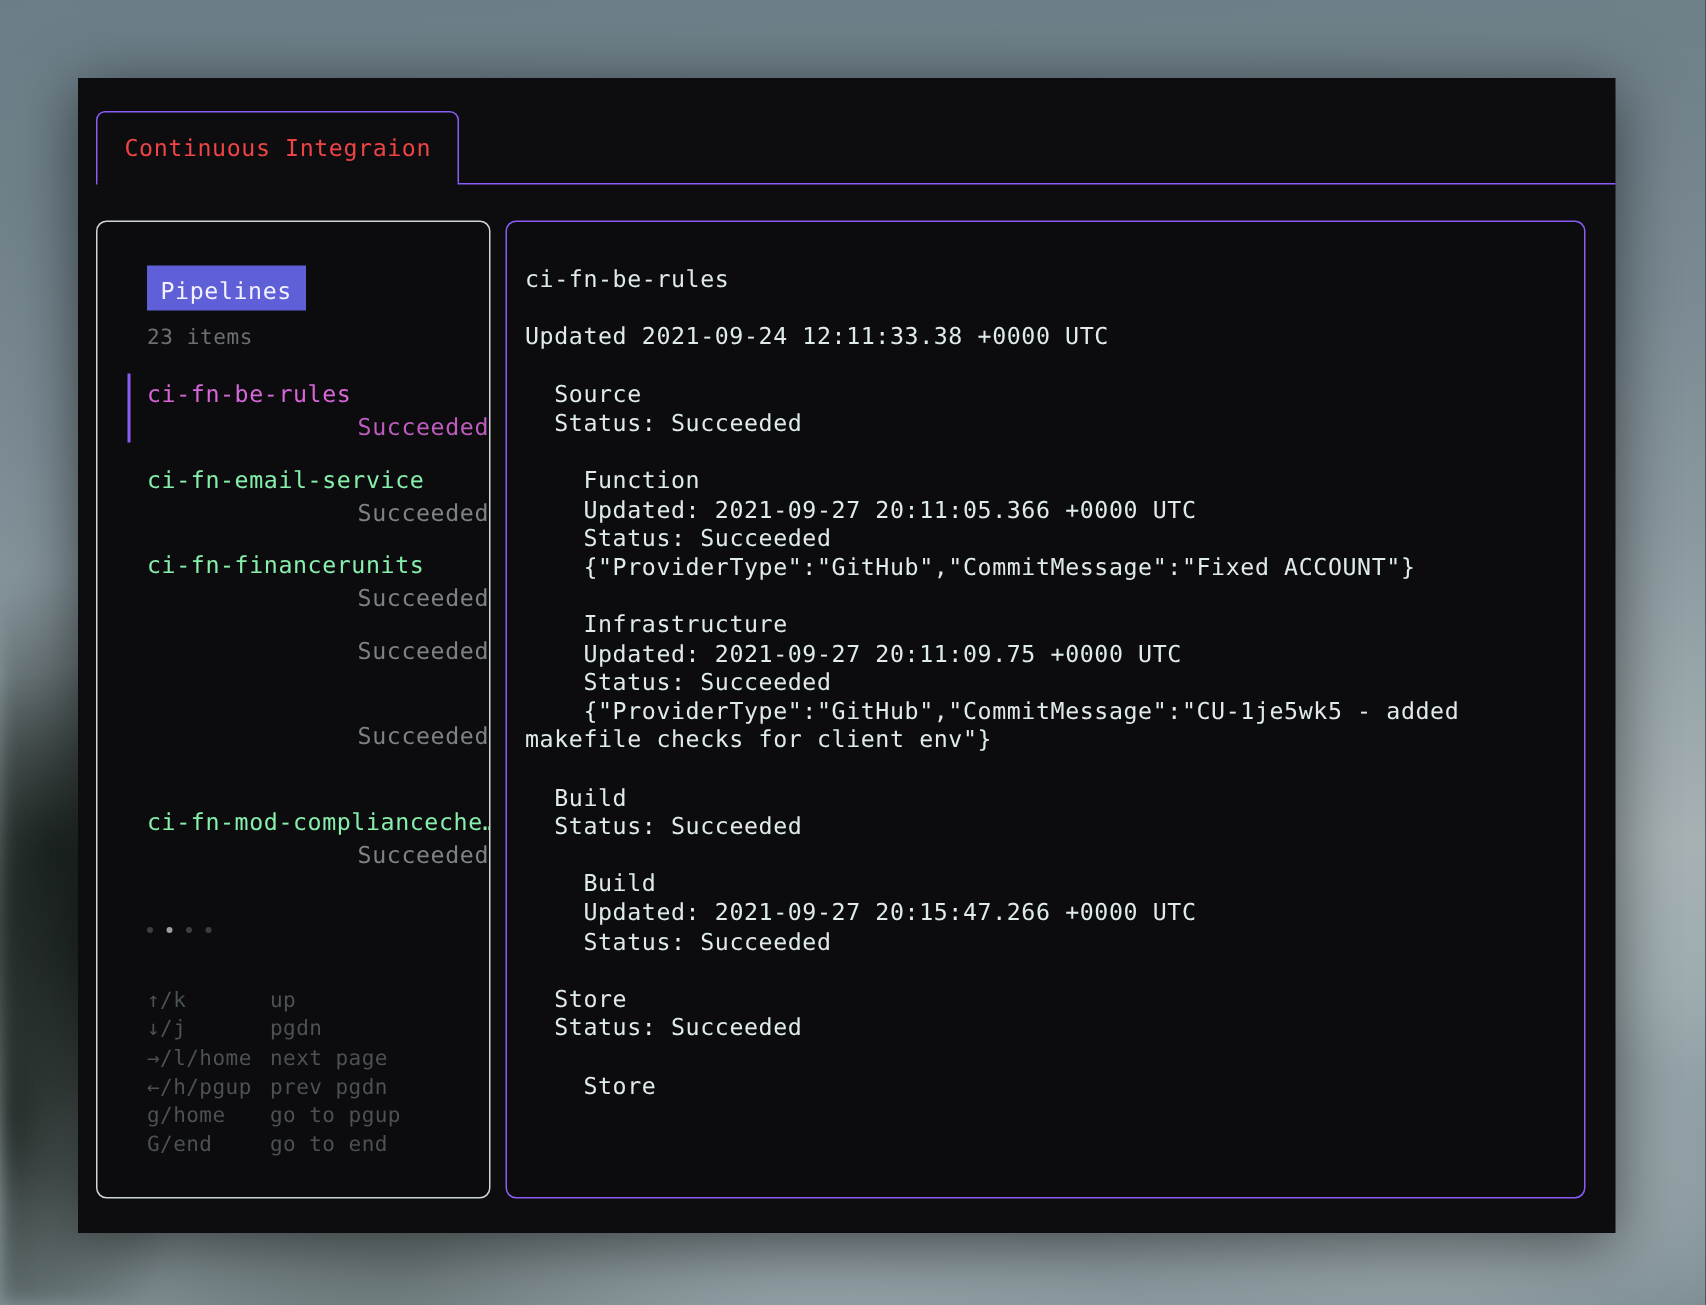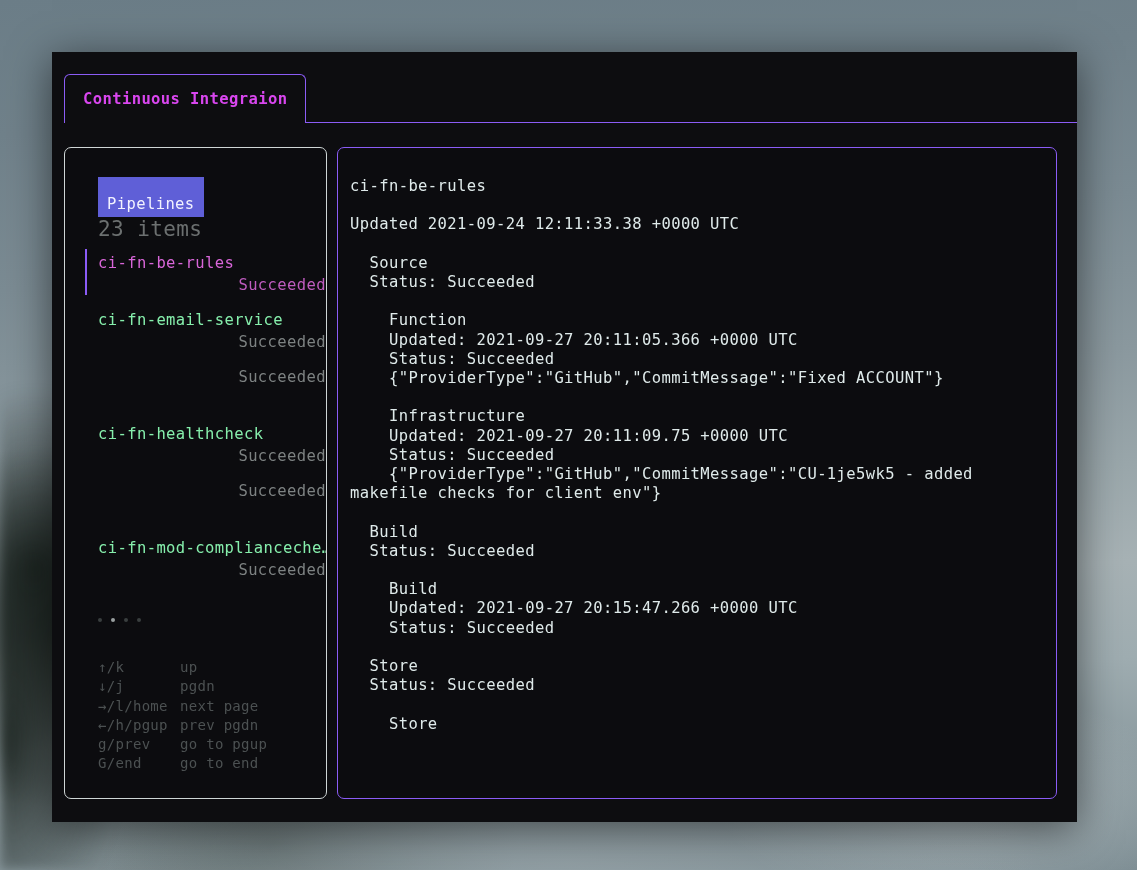--- a/index.html
+++ b/index.html
@@ -88,22 +88,21 @@
     align-items: center;
     justify-content: center;
     padding: 0 18px;
     font-size: 15.5px;
     letter-spacing: 0.4px;
     white-space: nowrap;
     z-index: 3;
   }
   #tab-continuous-integration {
     left: 12px;
-    color: #d946ef;
-    font-weight: bold;
+    color: #ef4444;
   }
   
   #tab-continuous-integration::after {
     content: "";
     position: absolute;
     left: 0; right: 0;
     bottom: -2px;
     height: 3px;
     background: #0d0d10;
   }
@@ -146,31 +145,31 @@
   }
 
   
   #pipelines-badge {
     position: absolute;
     left: 33px;
     top: 29px;
     background: #5f5fd7;
     color: #f2f2ff;
     font-size: 15.5px;
-    padding: 18px 9px 4px 9px;
+    padding: 8px 9px 4px 9px;
     letter-spacing: 0.4px;
     white-space: nowrap;
   }
 
   #item-count {
     position: absolute;
     left: 33px;
     top: 69px;
     color: #6c7070;
-    font-size: 21px;
+    font-size: 14px;
     letter-spacing: 0.4px;
   }
 
   #pipeline-list {
     position: absolute;
     left: 0;
     top: 104px;
     width: 100%;
     list-style: none;
   }
@@ -274,24 +273,24 @@
       <ul id="pipeline-list">
           <li class="pipeline-item selected">
             <span class="p-name">ci-fn-be-rules</span>
             <span class="p-status">Succeeded</span>
           </li>
           <li class="pipeline-item">
             <span class="p-name">ci-fn-email-service</span>
             <span class="p-status">Succeeded</span>
           </li>
           <li class="pipeline-item">
-            <span class="p-status">Succeeded</span>
-          </li>
-          <li class="pipeline-item">
-            <span class="p-name">ci-fn-healthcheck</span>
+            <span class="p-name">ci-fn-financerunits</span>
+            <span class="p-status">Succeeded</span>
+          </li>
+          <li class="pipeline-item">
             <span class="p-status">Succeeded</span>
           </li>
           <li class="pipeline-item">
             <span class="p-status">Succeeded</span>
           </li>
           <li class="pipeline-item">
             <span class="p-name">ci-fn-mod-complianceche…</span>
             <span class="p-status">Succeeded</span>
           </li>
         </ul>
@@ -301,21 +300,21 @@
           <span class="page-dot active"></span>
           <span class="page-dot"></span>
           <span class="page-dot"></span>
         </div>
 
       <div id="keymap-help">
           <div class="keymap-row"><span class="keymap-key">↑/k</span><span class="keymap-desc">up</span></div>
           <div class="keymap-row"><span class="keymap-key">↓/j</span><span class="keymap-desc">pgdn</span></div>
           <div class="keymap-row"><span class="keymap-key">→/l/home</span><span class="keymap-desc">next page</span></div>
           <div class="keymap-row"><span class="keymap-key">←/h/pgup</span><span class="keymap-desc">prev pgdn</span></div>
-          <div class="keymap-row"><span class="keymap-key">g/prev</span><span class="keymap-desc">go to pgup</span></div>
+          <div class="keymap-row"><span class="keymap-key">g/home</span><span class="keymap-desc">go to pgup</span></div>
           <div class="keymap-row"><span class="keymap-key">G/end</span><span class="keymap-desc">go to end</span></div>
         </div>
 
     </div>
 
     <div id="detail-panel">
       <div id="detail-body"><div class="d-line">ci-fn-be-rules</div><div class="d-blank"></div><div class="d-line">Updated 2021-09-24 12:11:33.38 +0000 UTC</div><div class="d-blank"></div><div class="d-line">  Source</div><div class="d-line">  Status: Succeeded</div><div class="d-blank"></div><div class="d-line">    Function</div><div class="d-line">    Updated: 2021-09-27 20:11:05.366 +0000 UTC</div><div class="d-line">    Status: Succeeded</div><div class="d-line">    {"ProviderType":"GitHub","CommitMessage":"Fixed ACCOUNT"}</div><div class="d-blank"></div><div class="d-line">    Infrastructure</div><div class="d-line">    Updated: 2021-09-27 20:11:09.75 +0000 UTC</div><div class="d-line">    Status: Succeeded</div><div class="d-line">    {"ProviderType":"GitHub","CommitMessage":"CU-1je5wk5 - added makefile checks for client env"}</div><div class="d-blank"></div><div class="d-line">  Build</div><div class="d-line">  Status: Succeeded</div><div class="d-blank"></div><div class="d-line">    Build</div><div class="d-line">    Updated: 2021-09-27 20:15:47.266 +0000 UTC</div><div class="d-line">    Status: Succeeded</div><div class="d-blank"></div><div class="d-line">  Store</div><div class="d-line">  Status: Succeeded</div><div class="d-blank"></div><div class="d-line">    Store</div><div class="d-blank"></div></div>
     </div>
 
   </div>

